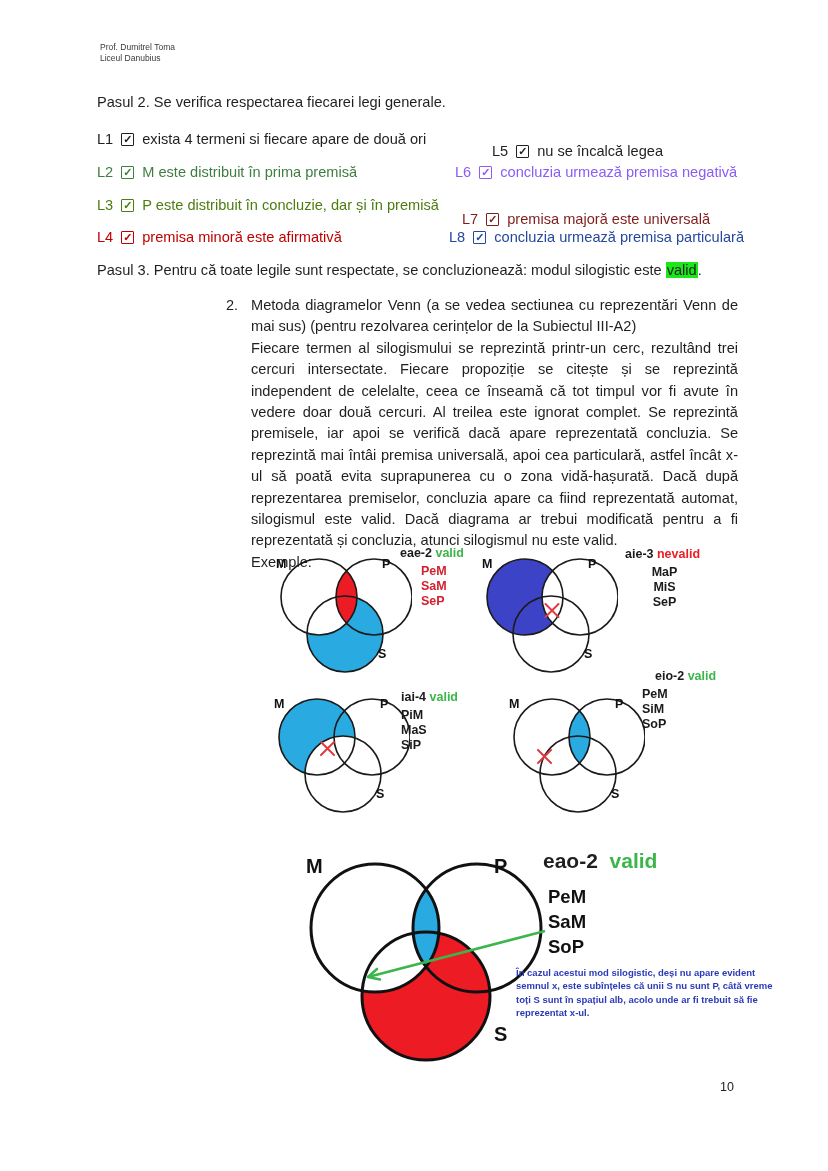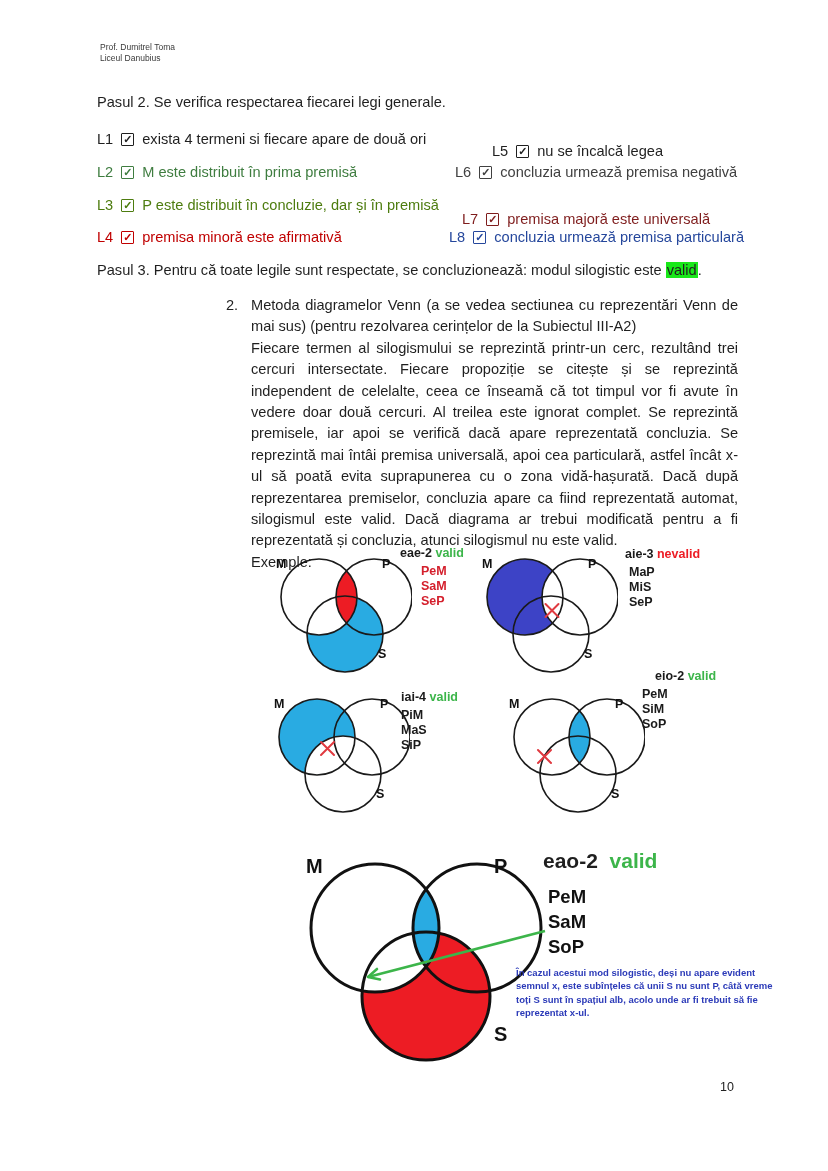--- a/index.html
+++ b/index.html
@@ -58,21 +58,21 @@
   <div class="abs law" style="left: 97px; top: 229px; color: rgb(192, 0, 0);">
     <span>L4</span>
     <span class="cb">✓</span>
     <span>premisa minoră este afirmativă</span>
   </div>
   <div class="abs law" style="left: 492px; top: 131px; color: rgb(31, 31, 31); margin-top: 12px;">
     <span>L5</span>
     <span class="cb">✓</span>
     <span>nu se încalcă legea</span>
   </div>
-  <div class="abs law" style="left: 455px; top: 164px; color: #404040; align-items: center;">
+  <div class="abs law" style="left: 455px; top: 164px; color: #8b5cf6; align-items: center;">
     <span>L6</span>
     <span class="cb">✓</span>
     <span>concluzia urmează premisa negativă</span>
   </div>
   <div class="abs law" style="left: 462px; top: 211px; color: #7f1d1d;">
     <span>L7</span>
     <span class="cb">✓</span>
     <span>premisa majoră este universală</span>
   </div>
   <div class="abs law" style="left: 449px; top: 229px; color: rgb(37, 71, 156);">
@@ -129,21 +129,21 @@
     <circle cx="57" cy="44" r="38" fill="#3d43c6"></circle>
     <circle cx="57" cy="44" r="38" fill="#ffffff" clip-path="url(#d2p)"></circle>
     <circle cx="57" cy="44" r="38" fill="none" stroke="#1a1a1a" stroke-width="1.6"></circle>
     <circle cx="112" cy="44" r="38" fill="none" stroke="#1a1a1a" stroke-width="1.6"></circle>
     <circle cx="83" cy="81" r="38" fill="none" stroke="#1a1a1a" stroke-width="1.6"></circle>
     <path d="M77.5,51 L90.5,64 M77.5,64 L90.5,51" stroke-width="2" stroke-linecap="round" fill="none" stroke="#e03a40"></path>
     <text x="14" y="15" class="venn-label">M</text>
     <text x="120" y="15" class="venn-label">P</text>
     <text x="116" y="105" class="venn-label">S</text>
   </svg>
-  <div class="abs" style="left:625px;top:547px;">
+  <div class="abs" style="left:625px;top:547px;text-align:center;">
     <div class="cap"><span class="code">aie-3</span>  <span style="color: rgb(237, 28, 36);">nevalid</span></div>
     <div class="props" style="padding-left: 4px; color: rgb(26, 26, 26);">
       <div>MaP</div>
       <div>MiS</div>
       <div>SeP</div>
     </div>
   </div>
 
   <svg class="abs" style="left:260px;top:693px;" width="150" height="130" viewBox="0 0 150 130">
     <defs>

